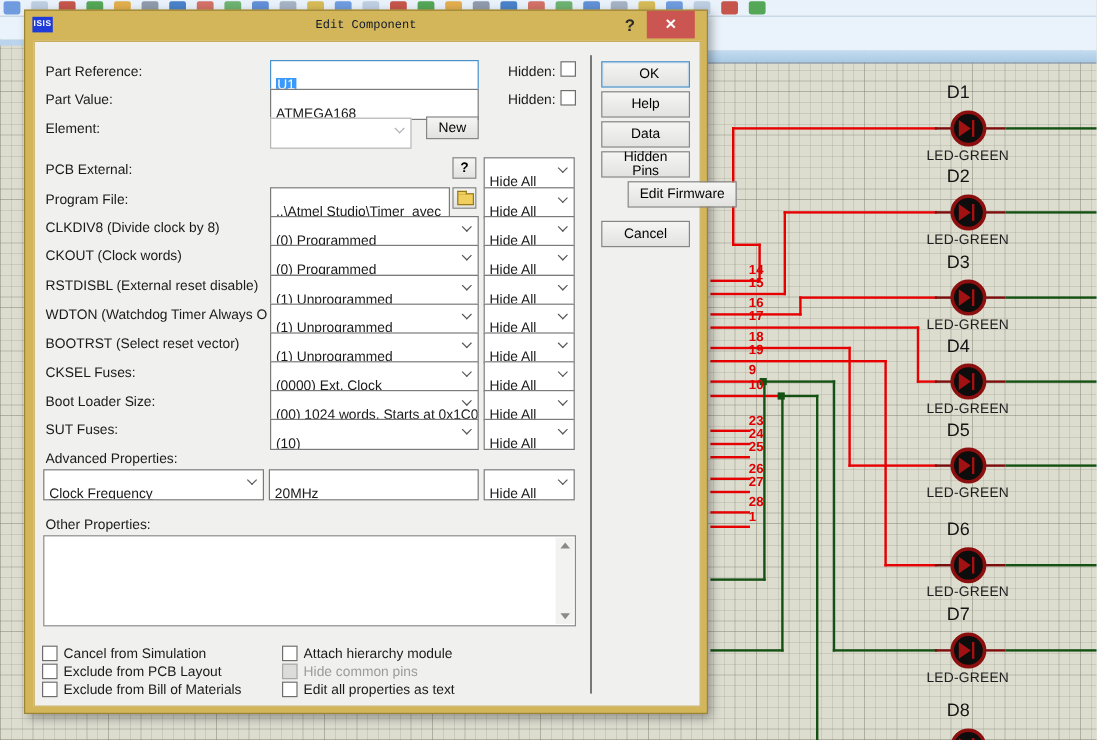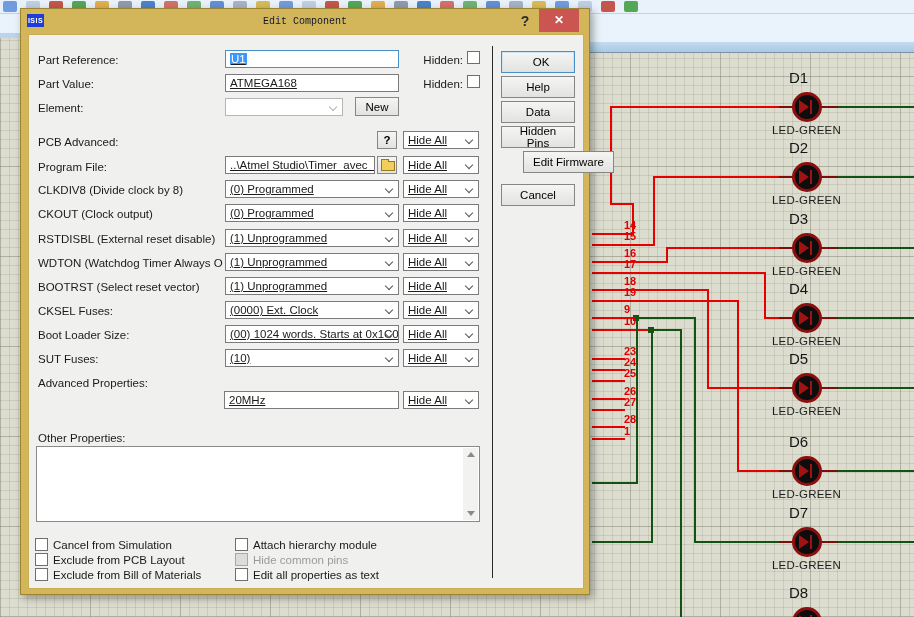--- a/index.html
+++ b/index.html
@@ -48,21 +48,21 @@
     color:#fff;font-size:7px;line-height:13px;text-align:center;font-weight:bold;letter-spacing:.5px;}
   .help-glyph{position:absolute;left:494px;top:1px;width:20px;height:23px;line-height:23px;
     font-weight:bold;font-size:14px;color:#2b2b2b;text-align:center;cursor:pointer;}
   .close-btn{position:absolute;left:518px;top:0;width:40px;height:23px;background:#ca5551;
     color:#fff;text-align:center;line-height:23px;font-size:12px;font-weight:bold;cursor:pointer;}
   .dlg-body{position:absolute;left:7px;top:25px;width:556px;height:555px;background:#f0f0ee;
     border:1px solid #c9ad59;box-sizing:border-box;}
   .lbl{position:absolute;white-space:nowrap;overflow:hidden;}
   .lbl.dim{color:#9b9b9b;}
   .tinput,.combo{position:absolute;background:#fff;border:1px solid #7b7b7b;box-sizing:border-box;
-    height:18px;line-height:16px;padding:0 4px;white-space:nowrap;overflow:hidden;font-size:11.5px;text-decoration:underline;}
+    height:18px;line-height:16px;padding:12px 4px;white-space:nowrap;overflow:hidden;font-size:11.5px;text-decoration:underline;}
   .tinput.focus{border-color:#4a90c8;}
   .sel{background:#3b99fc;color:#fff;padding:0 1px;}
   .combo{padding-right:16px;}
   .combo::after{content:"";position:absolute;right:6px;top:5px;width:5px;height:5px;
     border-right:1px solid #555;border-bottom:1px solid #555;transform:rotate(45deg);}
   .combo.disabled{border-color:#b5b5b5;color:#9a9a9a;}
   .combo.disabled::after{border-color:#b0b0b0;}
   .btn{position:absolute;background:linear-gradient(#f5f5f4,#e2e2e0);border:1px solid #868686;
     box-sizing:border-box;text-align:center;font-size:11.5px;cursor:pointer;
     display:flex;align-items:center;justify-content:center;}
@@ -278,36 +278,36 @@
 
     <span class="lbl" style="left:17px;top:69px">Part Value:</span>
     <div class="tinput" style="left:204px;top:65px;width:174px">ATMEGA168</div>
     <span class="lbl" style="left:402px;top:69px;width:40px;text-align:right">Hidden:</span>
     <div class="cbbox" style="left:446px;top:66px"></div>
 
     <span class="lbl" style="left:17px;top:93px">Element:</span>
     <div class="combo disabled" style="left:204px;top:89px;width:118px"></div>
     <button class="btn" style="left:334px;top:88px;width:44px;height:19px">New</button>
 
-    <span class="lbl" style="left:17px;top:127px">PCB Advanced:</span>
+    <span class="lbl" style="left:17px;top:127px">PCB External:</span>
     <button class="btn" style="left:356px;top:122px;width:20px;height:18px;font-weight:bold">?</button>
     <div class="combo" style="left:382px;top:122px;width:76px">Hide All</div>
 
     <span class="lbl" style="left:17px;top:152px">Program File:</span>
     <div class="tinput" style="left:204px;top:147px;width:150px">..\Atmel Studio\Timer_avec_qu</div>
     <button class="btn" style="left:356px;top:147px;width:20px;height:18px">
         <span class="folder"></span>
       </button>
     <div class="combo" style="left:382px;top:147px;width:76px">Hide All</div>
 
     <span class="lbl" style="left:17px;top:175px;width:185px">CLKDIV8 (Divide clock by 8)</span>
     <div class="combo" style="left:204px;top:171px;width:174px">(0) Programmed</div>
     <div class="combo" style="left:382px;top:171px;width:76px">Hide All</div>
 
-    <span class="lbl" style="left:17px;top:199px;width:185px">CKOUT (Clock output)</span>
+    <span class="lbl" style="left:17px;top:199px;width:185px">CKOUT (Clock words)</span>
     <div class="combo" style="left:204px;top:195px;width:174px">(0) Programmed</div>
     <div class="combo" style="left:382px;top:195px;width:76px">Hide All</div>
 
     <span class="lbl" style="left:17px;top:224px;width:185px">RSTDISBL (External reset disable)</span>
     <div class="combo" style="left:204px;top:220px;width:174px">(1) Unprogrammed</div>
     <div class="combo" style="left:382px;top:220px;width:76px">Hide All</div>
 
     <span class="lbl" style="left:17px;top:248px;width:185px">WDTON (Watchdog Timer Always On)</span>
     <div class="combo" style="left:204px;top:244px;width:174px">(1) Unprogrammed</div>
     <div class="combo" style="left:382px;top:244px;width:76px">Hide All</div>
@@ -322,20 +322,21 @@
 
     <span class="lbl" style="left:17px;top:320px;width:185px">Boot Loader Size:</span>
     <div class="combo" style="left:204px;top:316px;width:174px">(00) 1024 words. Starts at 0x1C0</div>
     <div class="combo" style="left:382px;top:316px;width:76px">Hide All</div>
 
     <span class="lbl" style="left:17px;top:344px;width:185px">SUT Fuses:</span>
     <div class="combo" style="left:204px;top:340px;width:174px">(10)</div>
     <div class="combo" style="left:382px;top:340px;width:76px">Hide All</div>
 
     <span class="lbl" style="left:17px;top:368px">Advanced Properties:</span>
+    <div class="combo" style="left:15px;top:382px;width:184px">Clock Frequency</div>
     <div class="tinput" style="left:203px;top:382px;width:175px">20MHz</div>
     <div class="combo" style="left:382px;top:382px;width:76px">Hide All</div>
 
     <span class="lbl" style="left:17px;top:423px">Other Properties:</span>
     <div class="textarea">
       <div class="ta-scroll">
         <i class="sarr up"></i>
         <i class="sarr down"></i>
       </div>
     </div>

